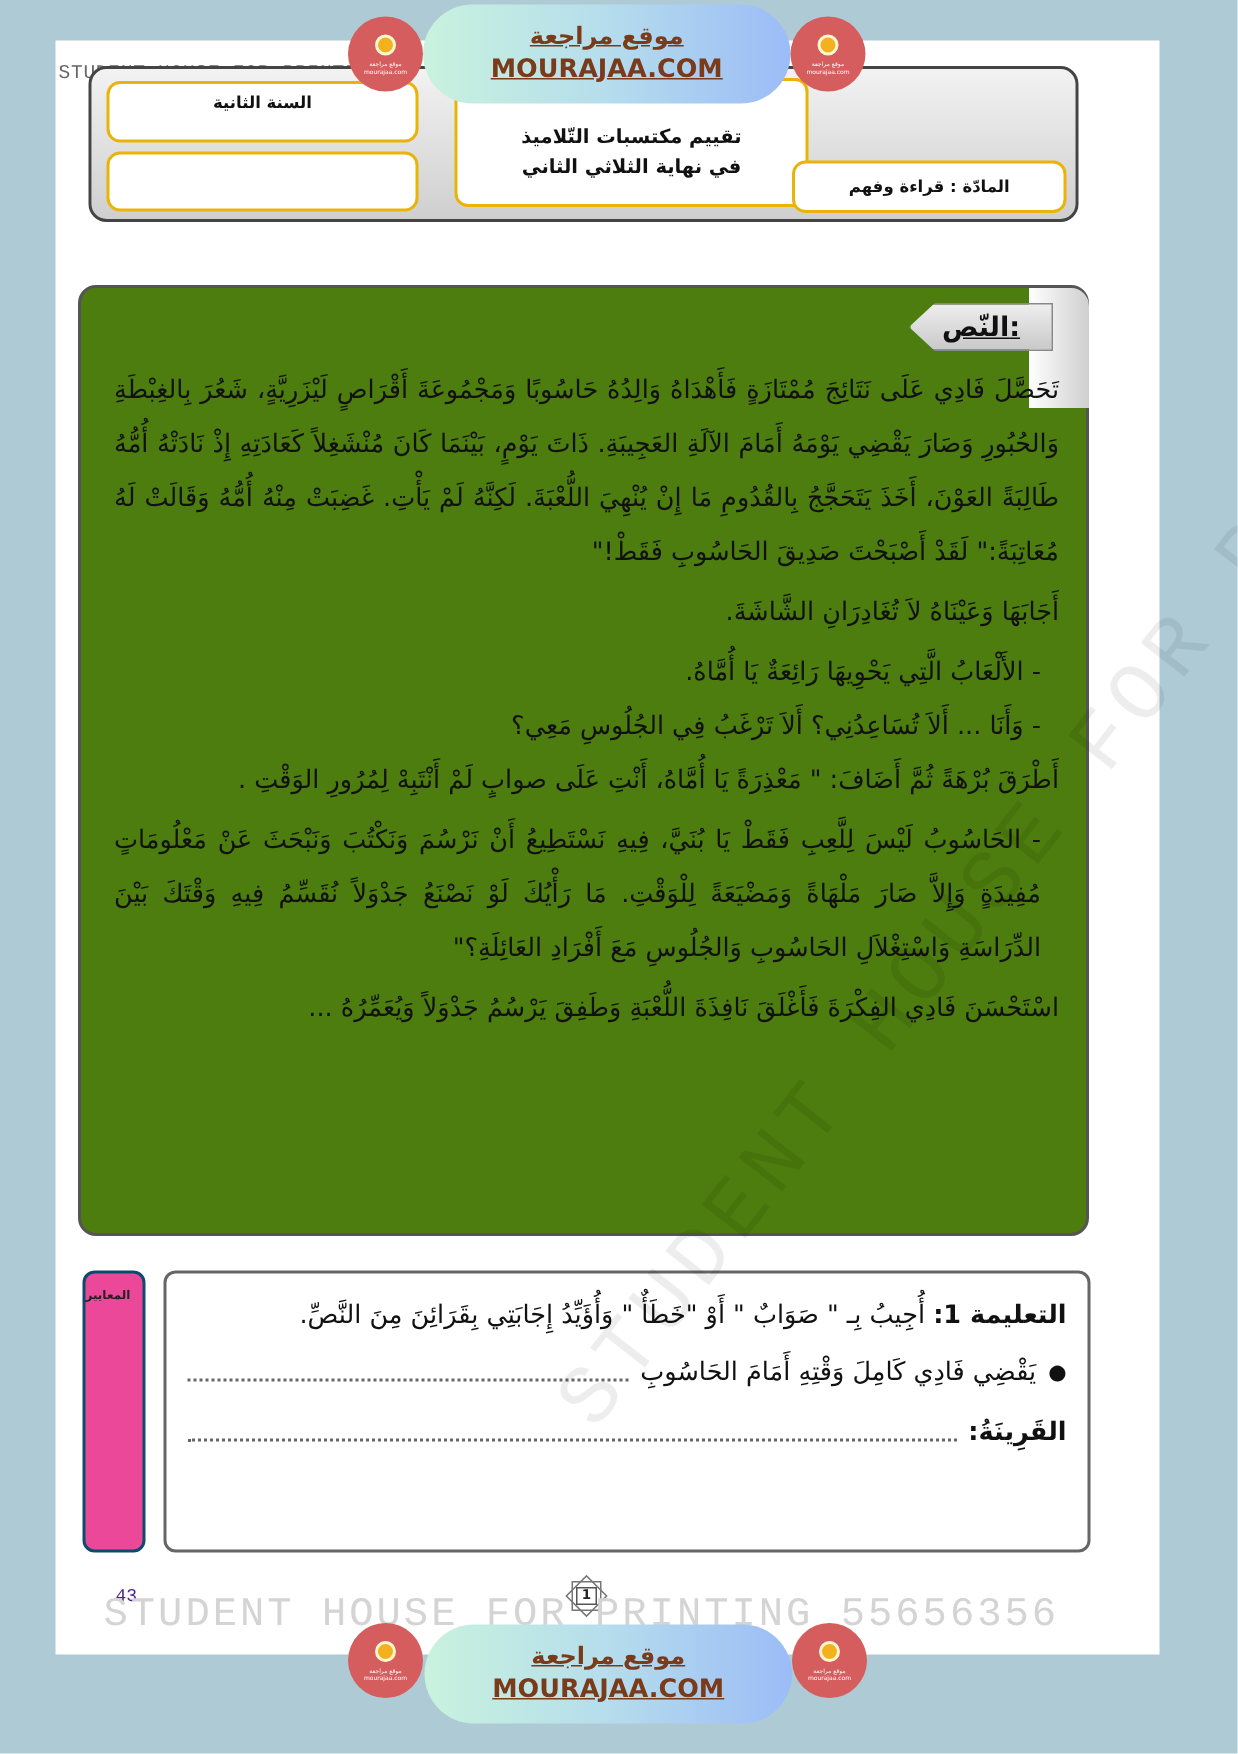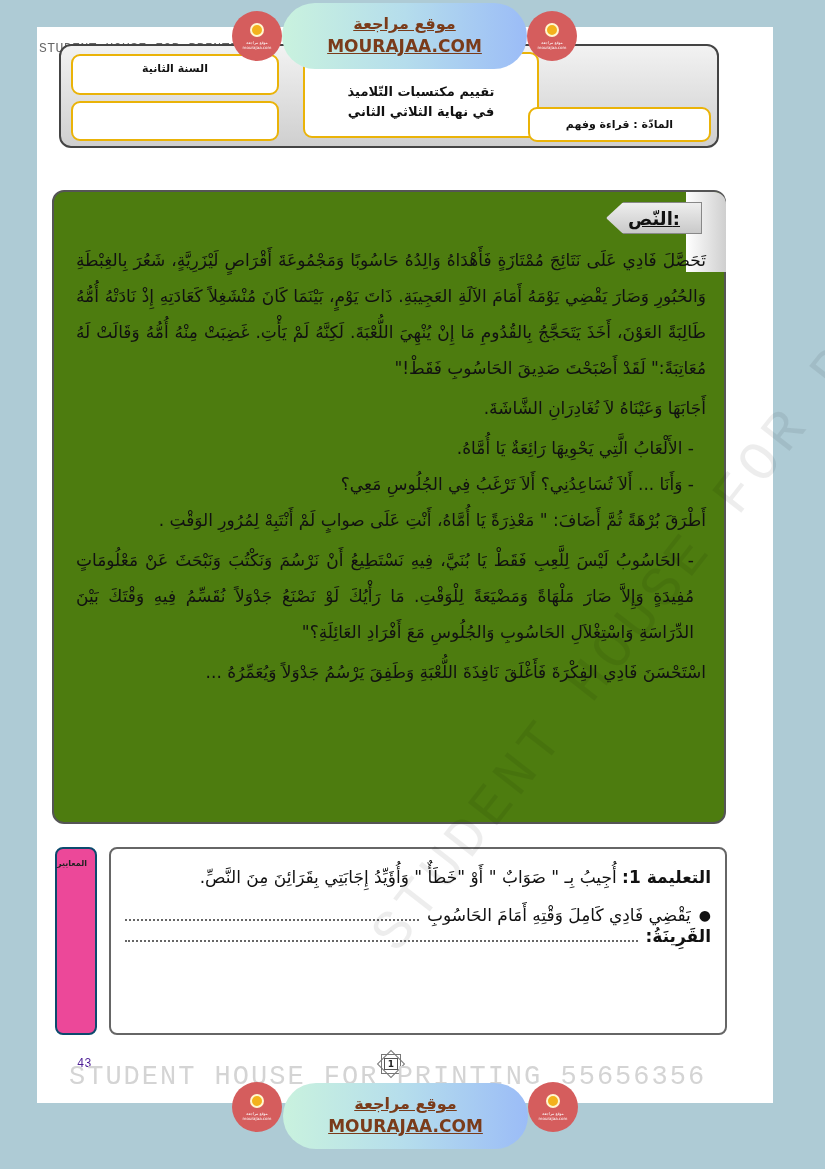--- a/index.html
+++ b/index.html
@@ -100,21 +100,21 @@
     position: absolute; left: 72px; top: 820px; width: 618px; height: 188px;
     border: 2px solid #666; border-radius: 8px; background: #fff;
     direction: rtl; padding: 14px 14px 0 14px;
     font-size: 17px; color: #111;
   }
   .exercise-box .instr { line-height: 28px; }
   .exercise-box .instr b { font-weight: bold; }
   .exercise-box .item { margin-top: 14px; display: flex; align-items: center; }
   .exercise-box .bullet { font-size: 14px; margin-left: 8px; }
   .exercise-box .fill { flex: 1; border-bottom: 2px dotted #666; height: 1px; margin-right: 8px; margin-top: 10px; }
-  .exercise-box .clue { margin-top: 1px; display: flex; align-items: center; font-weight: bold; }
+  .exercise-box .clue { margin-top: 20px; display: flex; align-items: center; font-weight: bold; }
   
   .banner {
     position: absolute; width: 245px; height: 66px; border-radius: 33px;
     background: linear-gradient(90deg, #c9f2de 0%, #b5ddec 50%, #9bbcf7 100%);
     display: flex; flex-direction: column; align-items: center; justify-content: center;
     color: #7a3b1a; font-weight: bold; text-decoration: underline;
   }
   .banner .ar { font-size: 16px; line-height: 20px; text-align: right; }
   .banner .en { font-family: "DejaVu Sans", sans-serif; font-size: 17px; line-height: 24px; }
   .logo {

